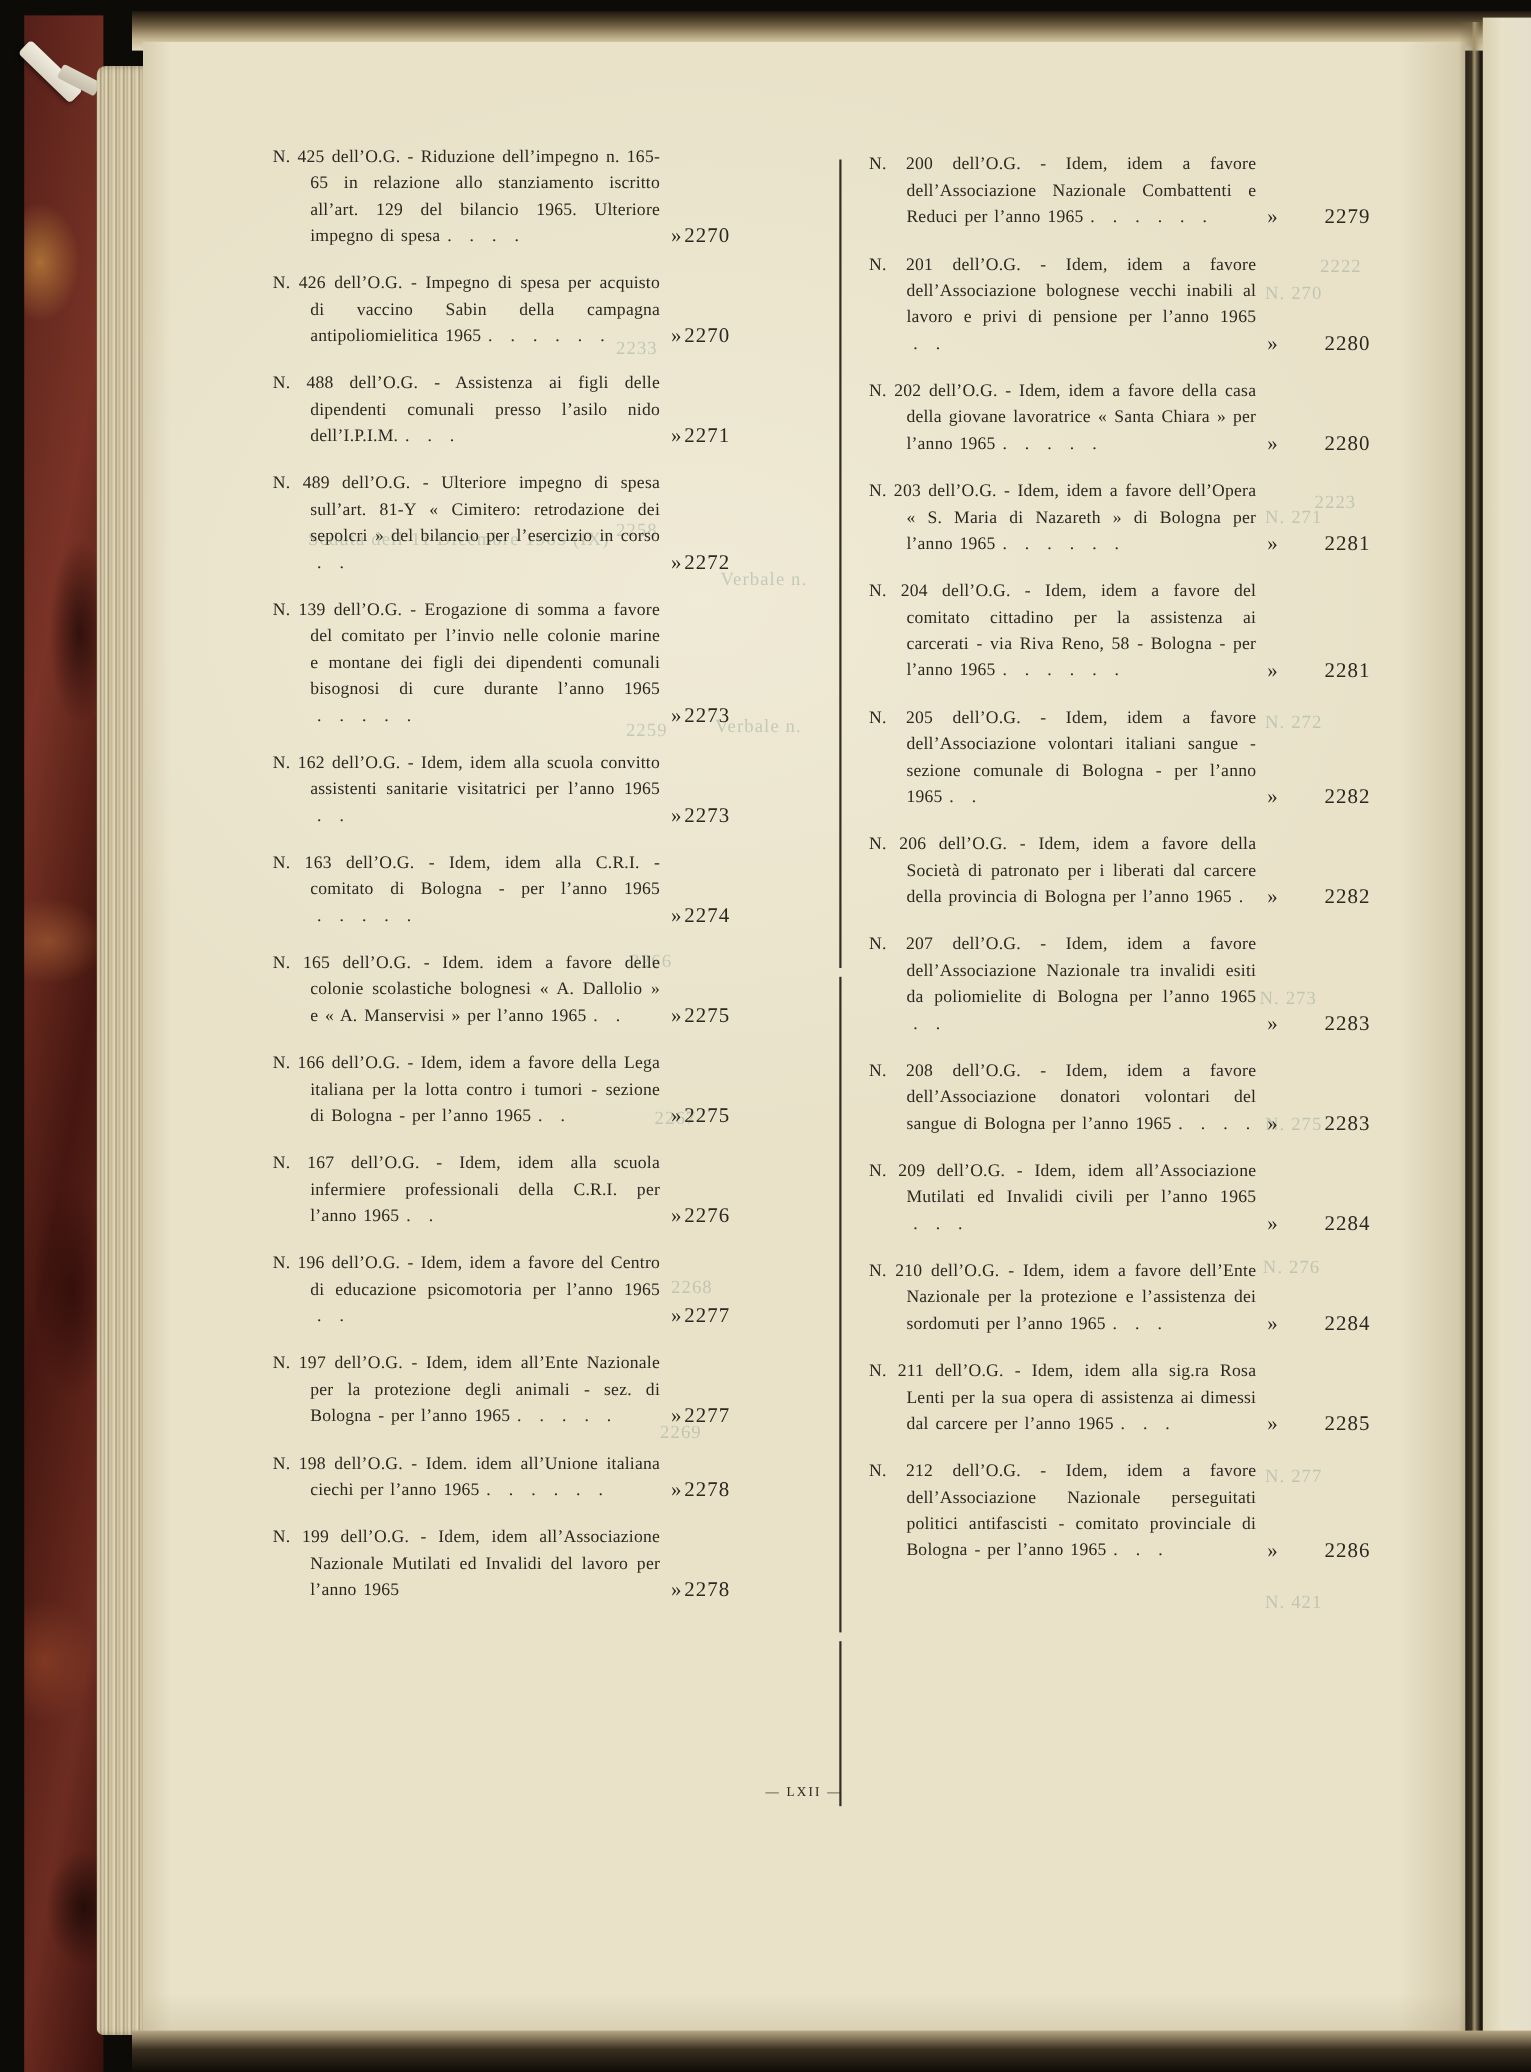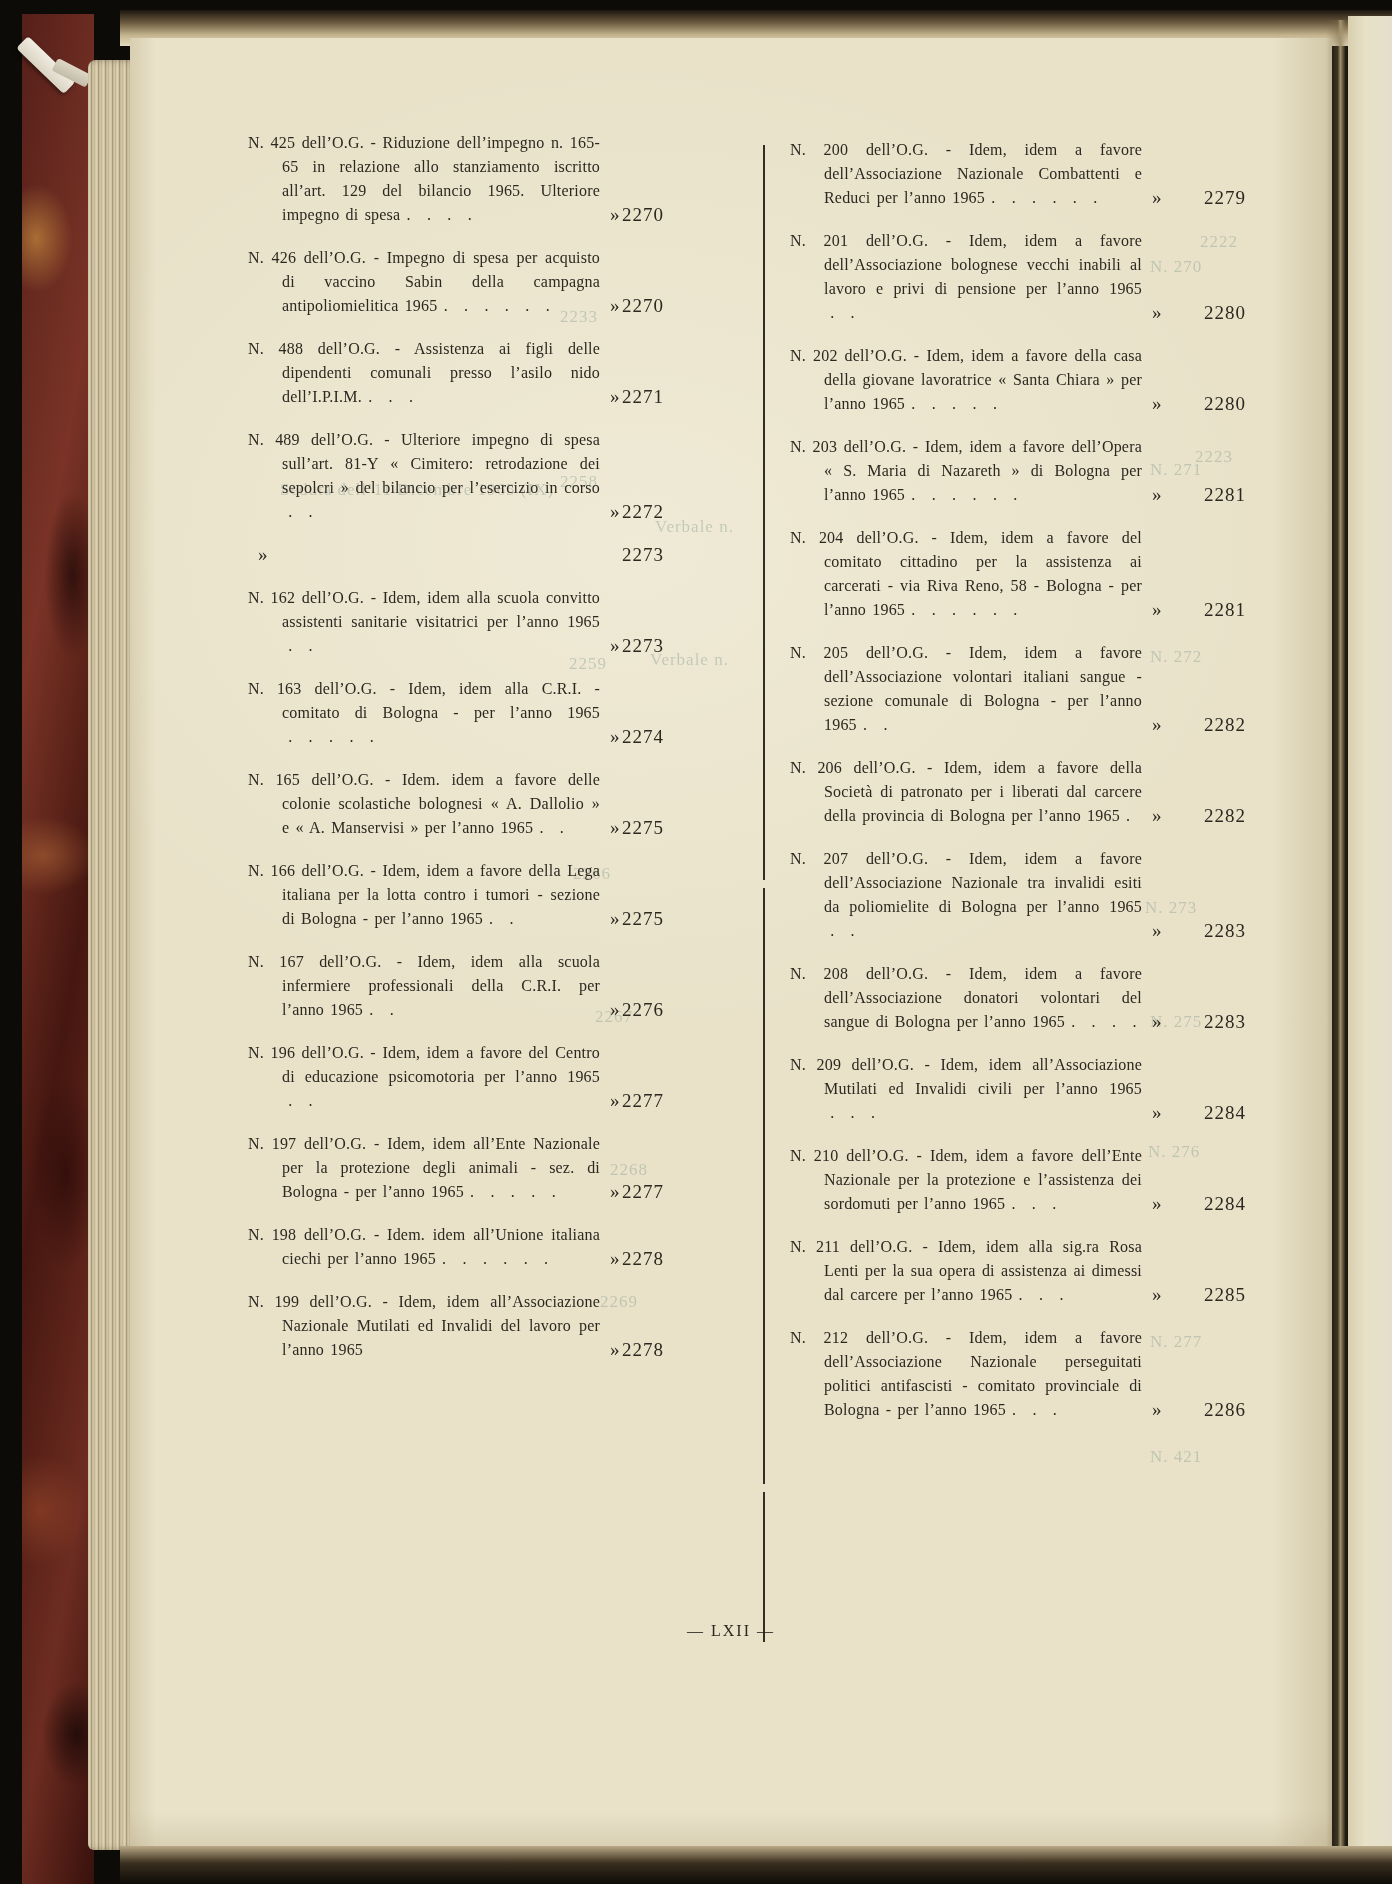--- a/index.html
+++ b/index.html
@@ -86,21 +86,21 @@
   }
   .pnum{letter-spacing:1px;}
   
   .divider{position:absolute;left:633px;width:2px;background:#332d24;}
   .div-a{top:107px;height:735px;}
   .div-b{top:850px;height:596px;}
   .div-c{top:1454px;height:150px;}
   
   .footer{
     position:absolute;left:0;top:1584px;width:100%;
-    text-align:center;font-size:16px;letter-spacing:2px;
+    text-align:center;font-size:12px;letter-spacing:2px;
   }
   
   .ghost{
     position:absolute;font-size:17px;color:#7e988c;opacity:.38;
     filter:blur(.6px);letter-spacing:1px;white-space:pre;
   }
 </style>
 </head>
 <body>
 
@@ -162,20 +162,21 @@
 
   <div class="entry">
     <p class="etext"><span class="emain">N. 489 dell’O.G. - Ulteriore impegno di spesa sull’art. 81-Y « Cimitero: retrodazione dei sepolcri » del bilancio per l’esercizio in corso</span><span class="dots"> . .</span></p>
     <div class="epage">
       <span class="mark">»</span>
       <span class="pnum">2272</span>
     </div>
   </div>
 
   <div class="entry">
+    <p class="etext"><span class="emain">N. 139 dell’O.G. - Erogazione di somma a favore del comitato per l’invio nelle colonie marine e montane dei figli dei dipendenti comunali bisognosi di cure durante l’anno 1965</span><span class="dots"> . . . . .</span></p>
     <div class="epage">
       <span class="mark">»</span>
       <span class="pnum">2273</span>
     </div>
   </div>
 
   <div class="entry">
     <p class="etext"><span class="emain">N. 162 dell’O.G. - Idem, idem alla scuola convitto assistenti sanitarie visitatrici per l’anno 1965</span><span class="dots"> . .</span></p>
     <div class="epage">
       <span class="mark">»</span>

